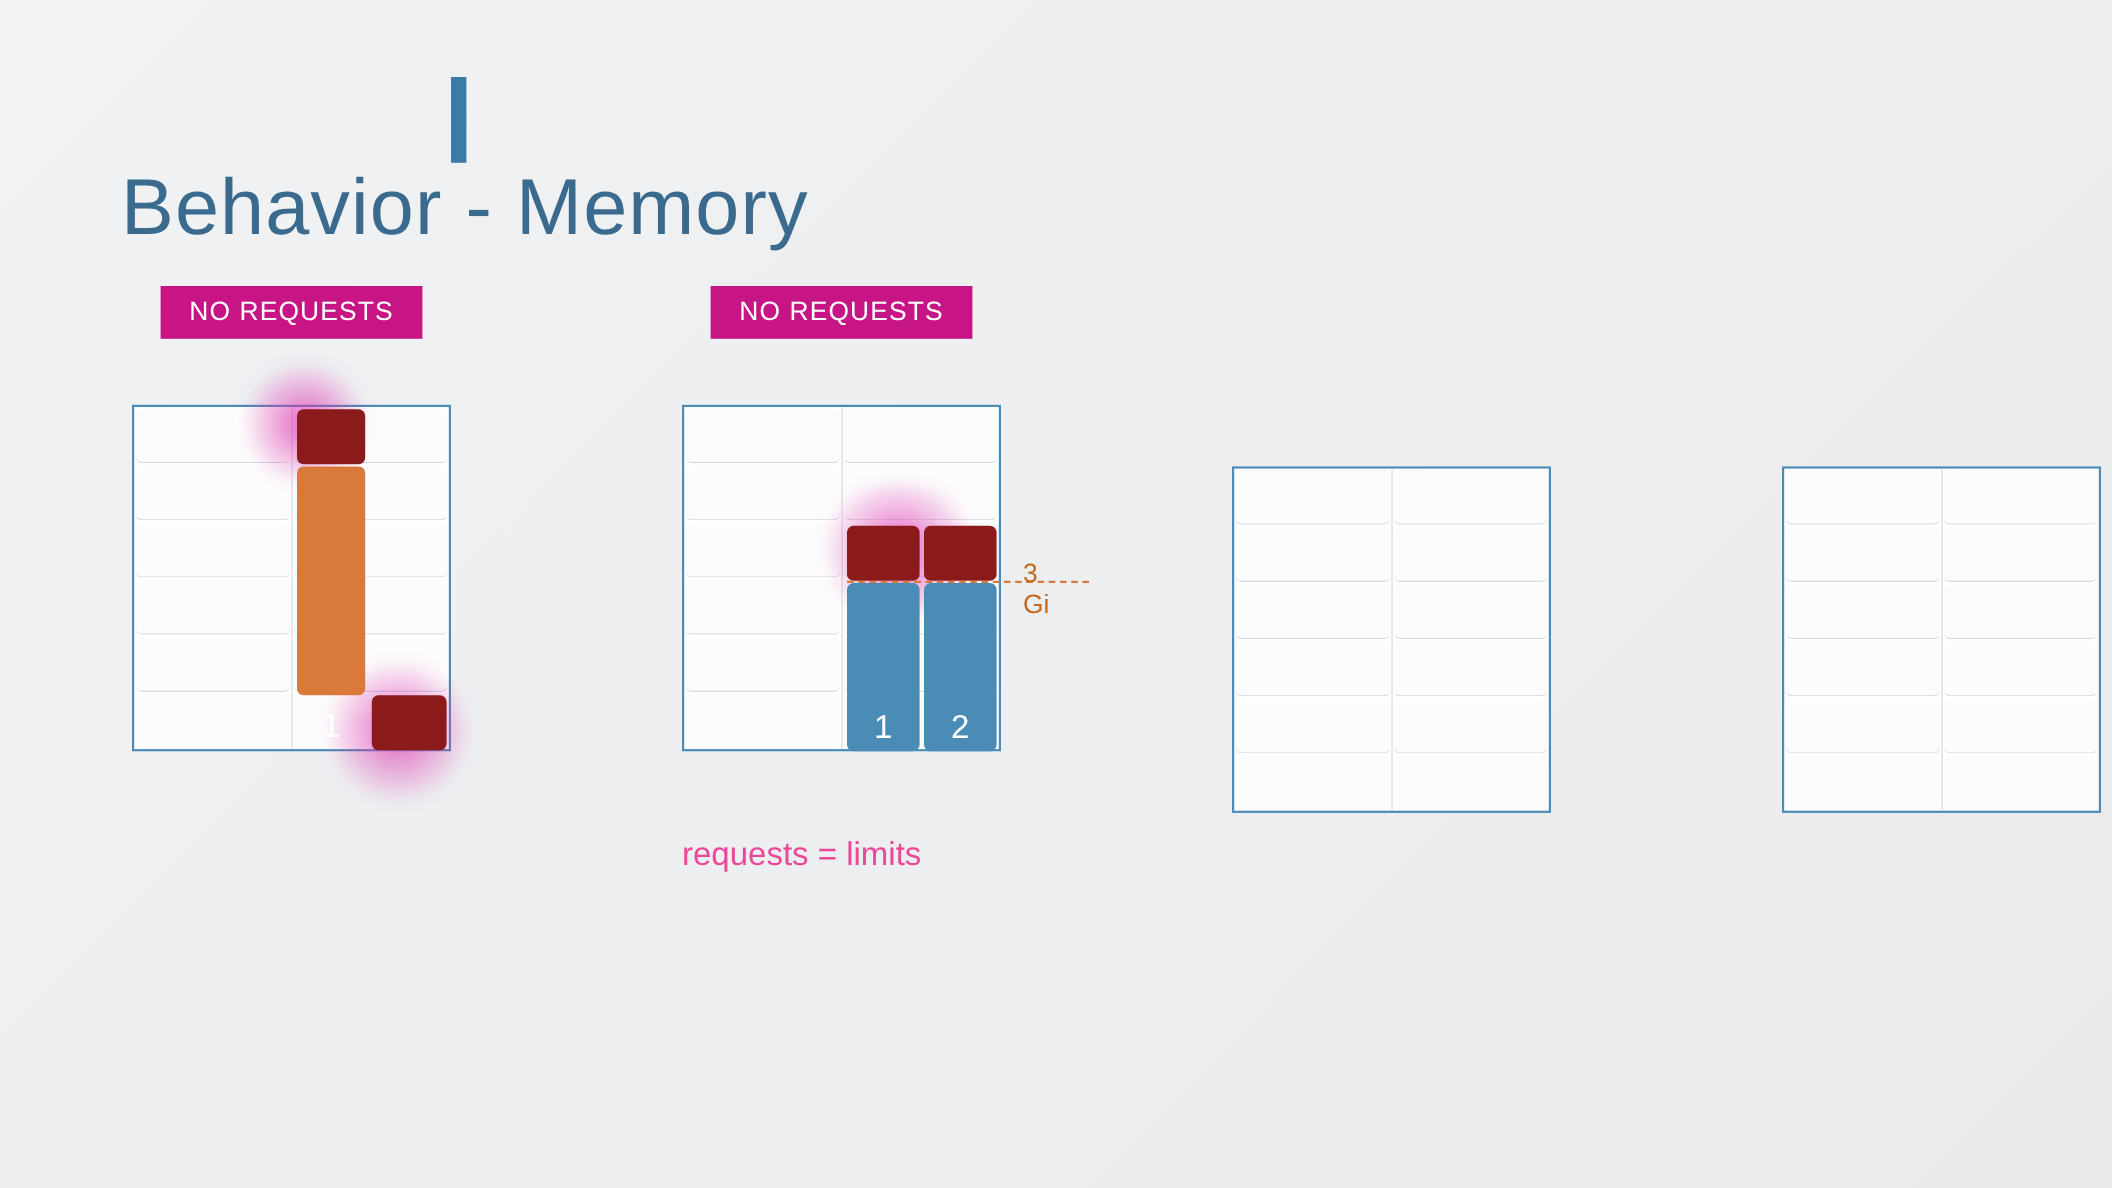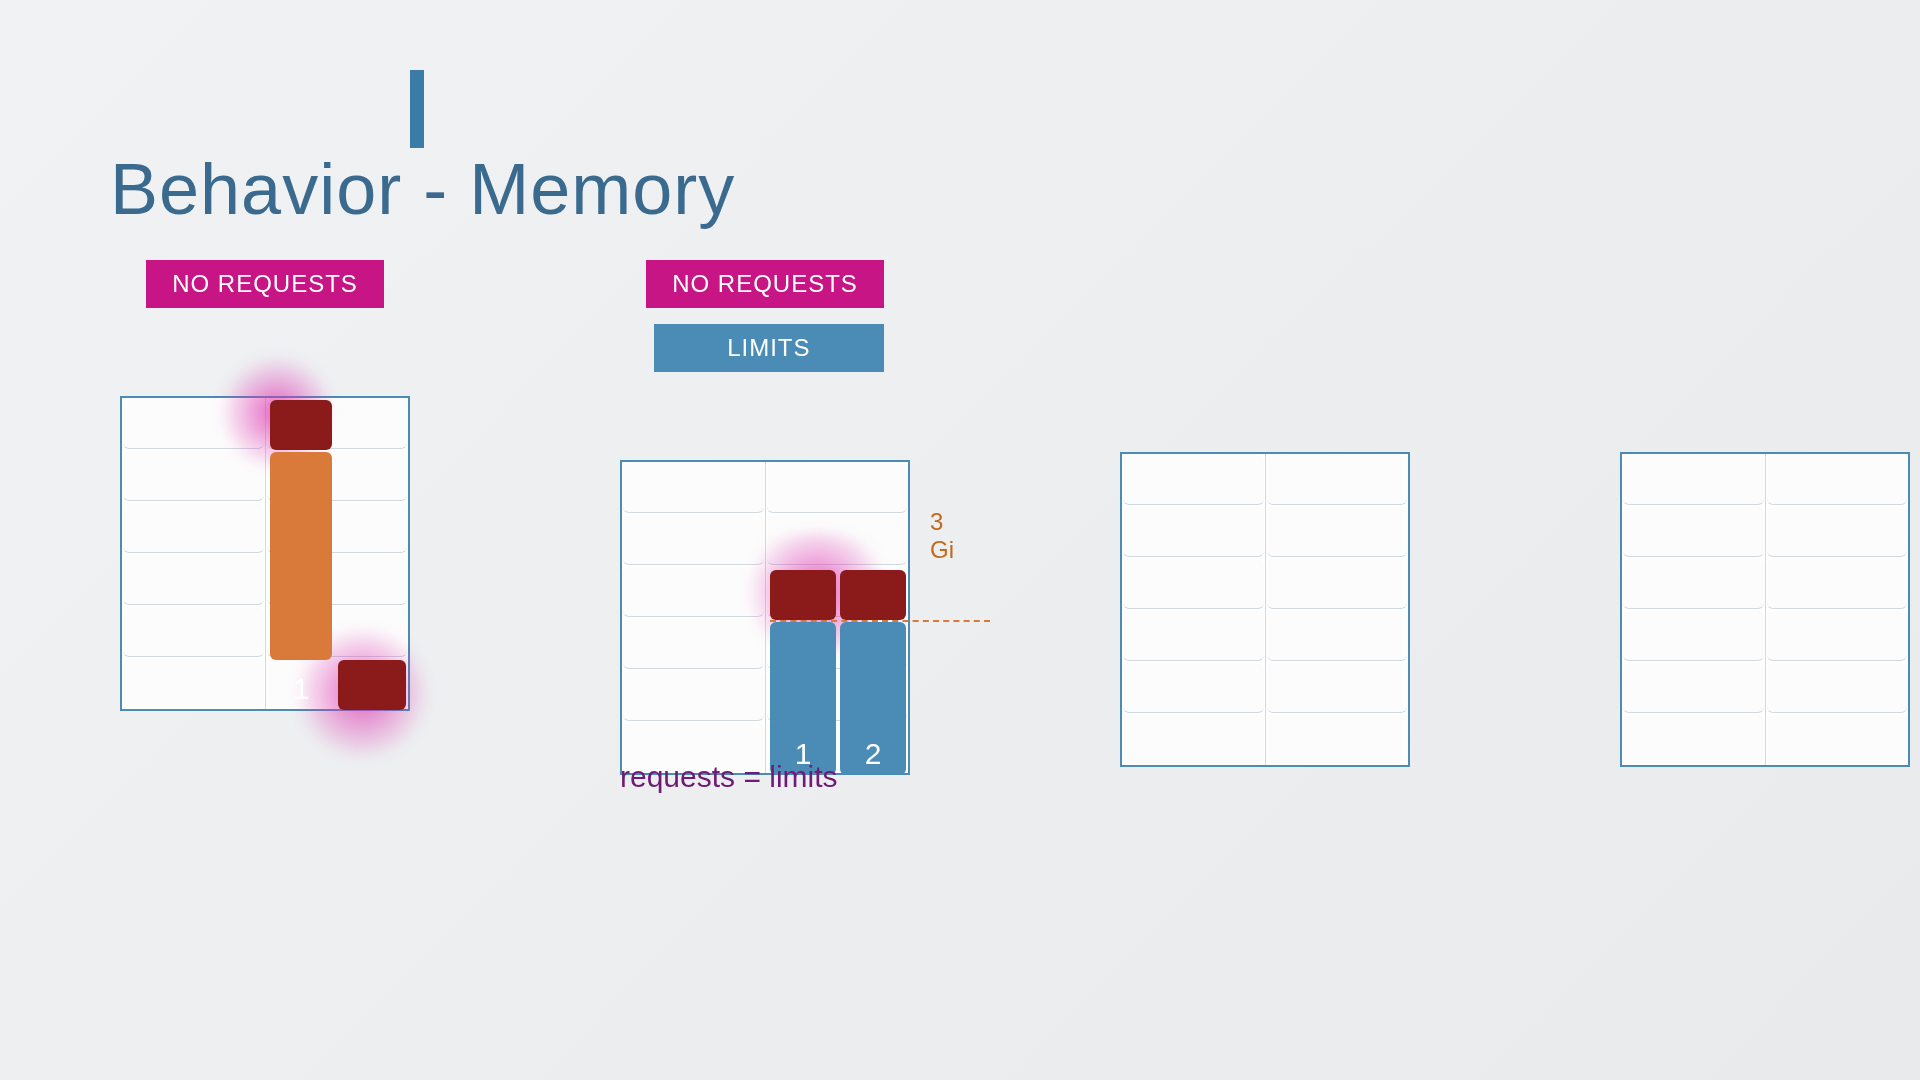--- a/index.html
+++ b/index.html
@@ -41,22 +41,22 @@
 .scenario {
   display: flex;
   flex-direction: column;
   align-items: center;
   position: relative;
 }
 .badges {
   display: flex;
   flex-direction: column;
   gap: 16px;
-  margin-bottom: 88px;
-  align-items: flex-end;
+  margin-bottom: 60px;
+  align-items: center;
 }
 .badge {
   padding: 10px 26px;
   font-size: 24px;
   font-weight: 400;
   color: #fff;
   min-width: 230px;
   text-align: center;
   letter-spacing: 1px;
 }
@@ -116,21 +116,21 @@
   height: 0;
 }
 .limit-label {
   position: absolute;
   color: #c2691d;
   font-size: 24px;
 }
 .caption {
   position: absolute;
   font-size: 30px;
-  color: #701a75;
+  color: #ec4899;
 }
 </style>
 </head>
 <body>
 
 <div class="title-bar">
   <div class="title-accent"></div>
   <div class="title-text">Behavior - Memory</div>
 </div>
 
@@ -166,21 +166,20 @@
           <span>1</span>
         </div>
         <div class="block block-darkred" style="left:216px;top:262px;width:68px;height:50px;"></div>
       </div>
     </div>
   </div>
 
   <div class="scenario">
     <div class="badges">
       <div class="badge badge-pink">NO REQUESTS</div>
-      <div class="badge badge-blue">LIMITS</div>
     </div>
     <div class="grid-container">
       <div class="grid-col">
         <div class="grid-cell"></div>
         <div class="grid-cell"></div>
         <div class="grid-cell"></div>
         <div class="grid-cell"></div>
         <div class="grid-cell"></div>
         <div class="grid-cell"></div>
       </div>

